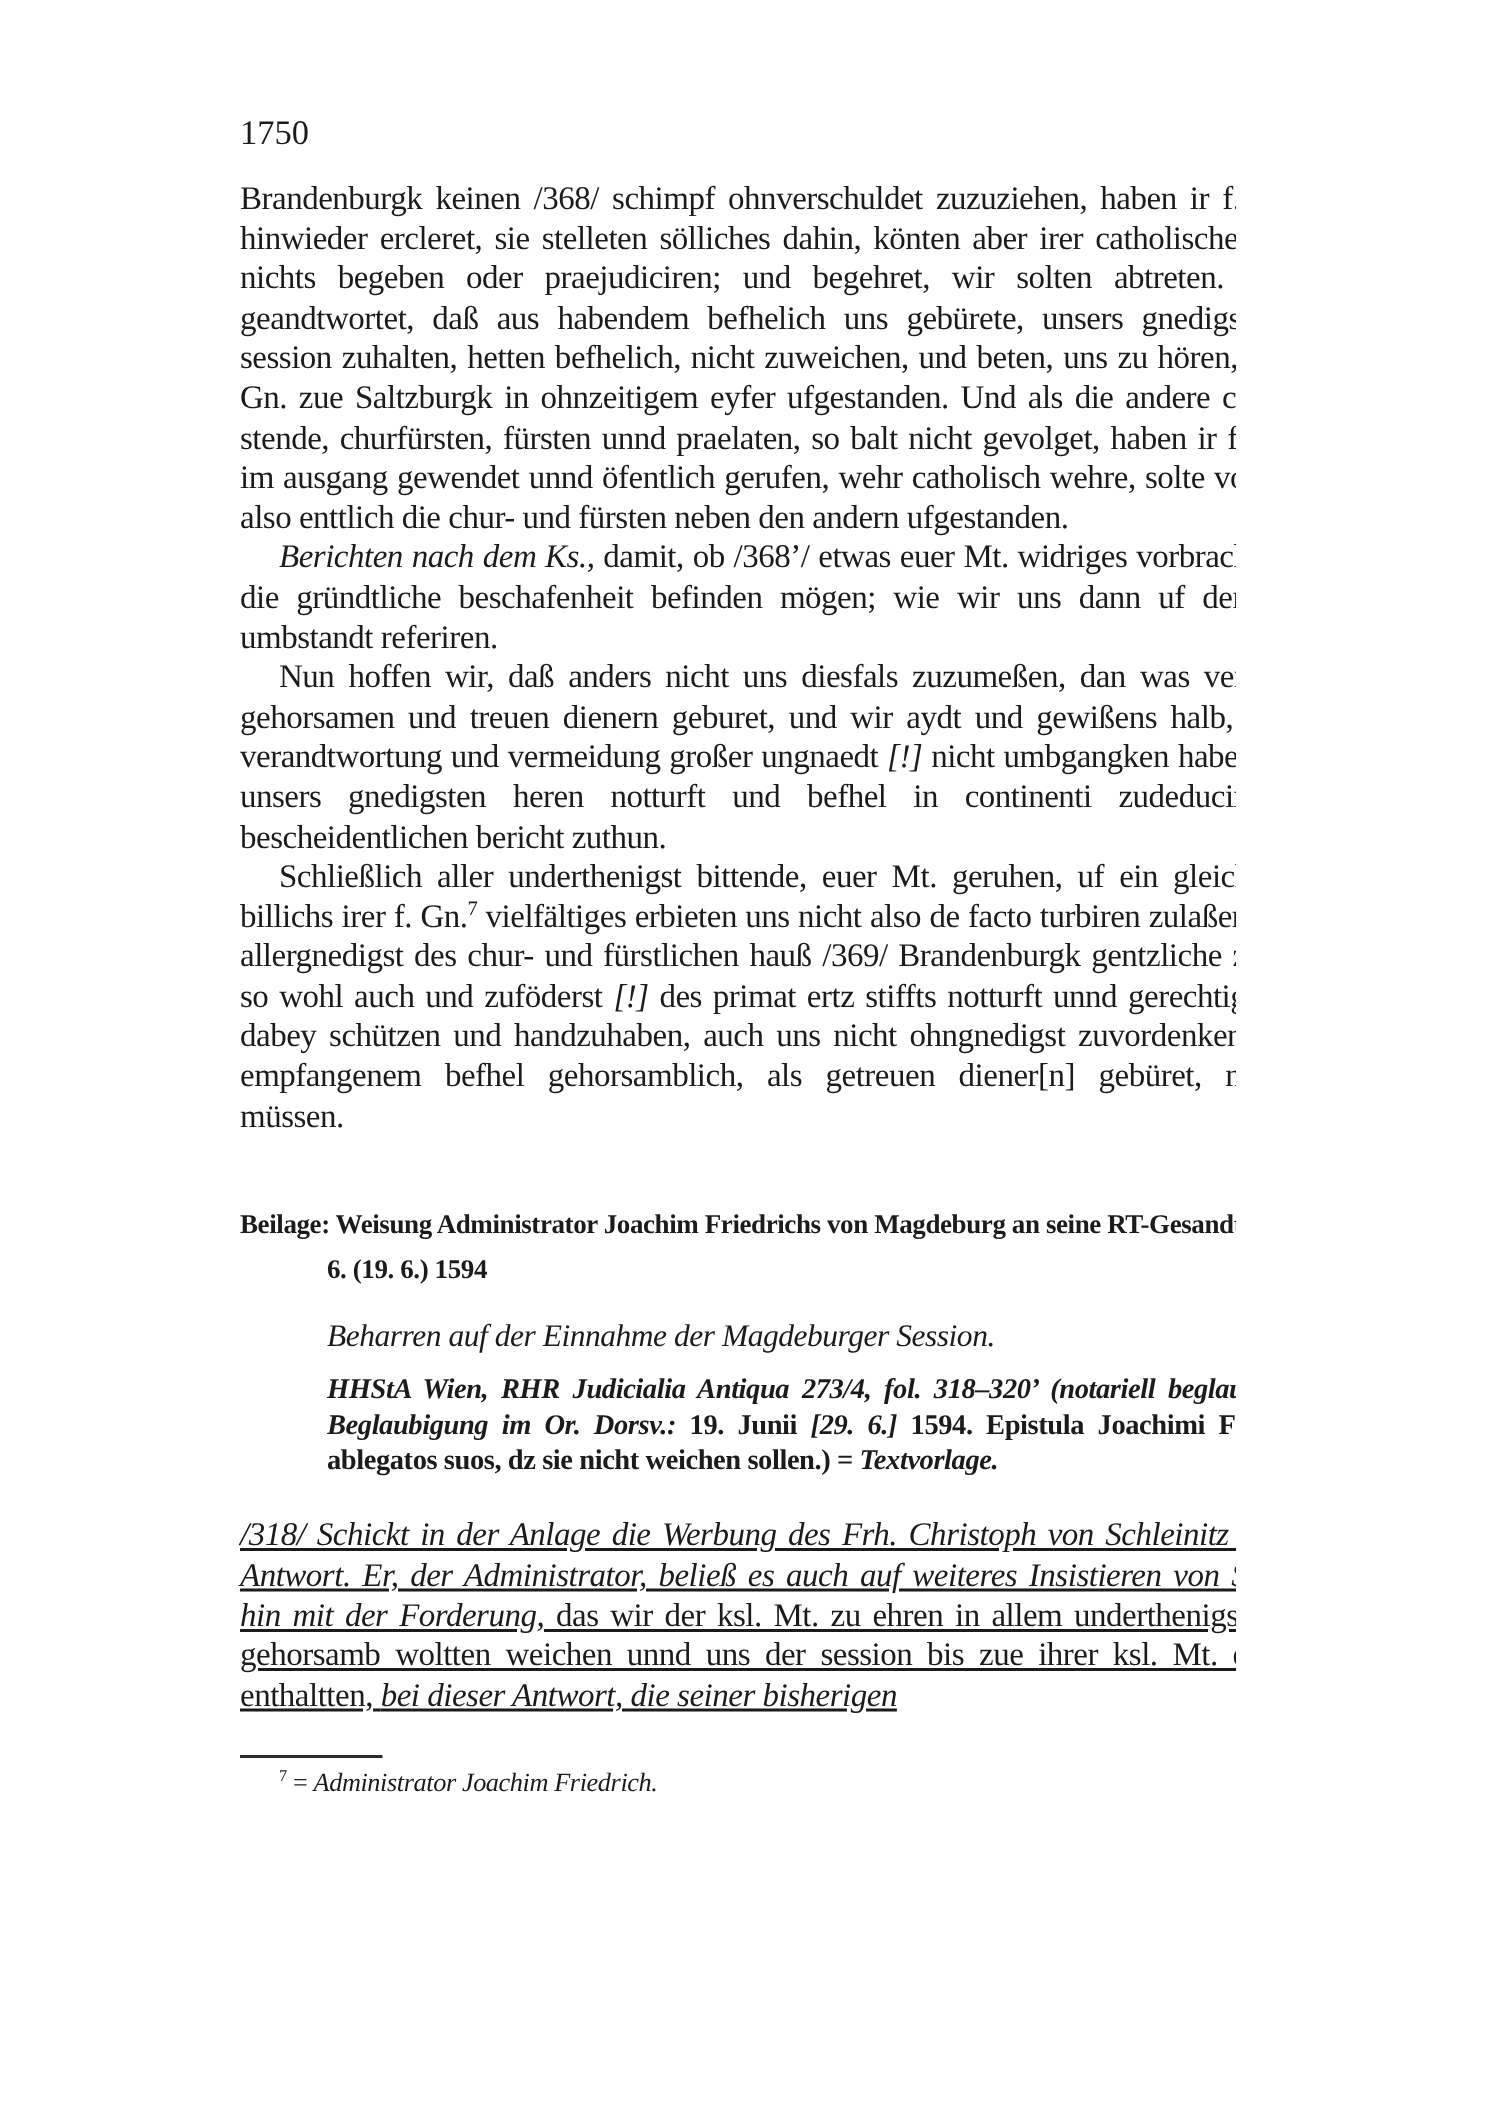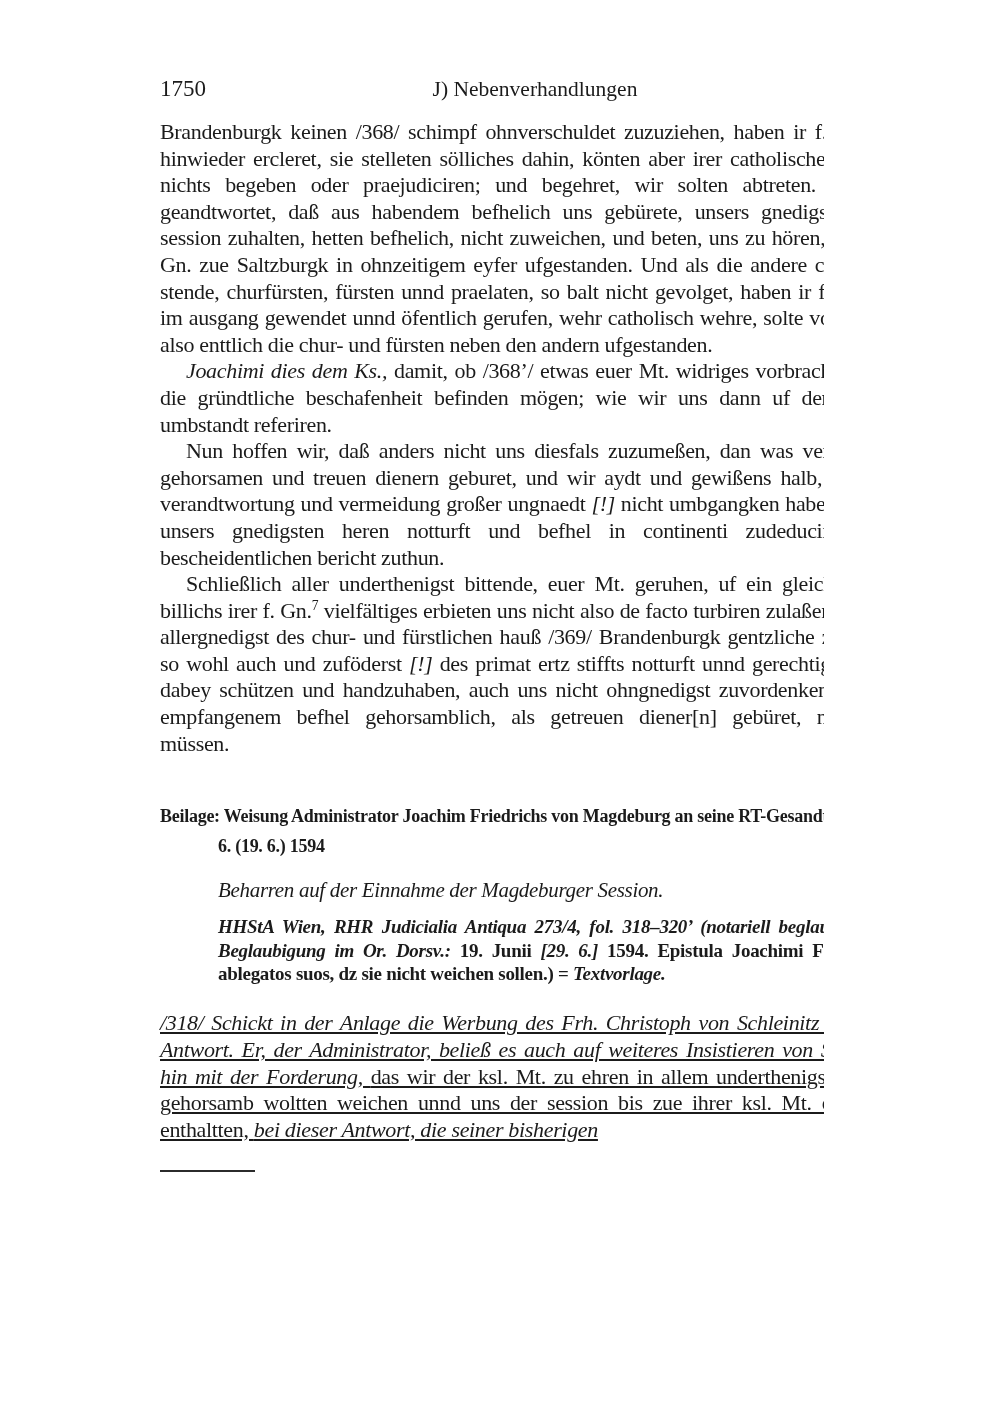--- a/index.html
+++ b/index.html
@@ -105,31 +105,31 @@
   }
 </style>
 </head>
 <body>
 
 <div class="page">
   <div class="content">
 
     <div class="page-header">
       <span class="page-number">1750</span>
-      <span class="running-head">J) Nebenverhandlungen</span>
     </div>
 
     <p class="para"><span>Brandenburgk keinen /368/ schimpf ohnverschuldet zuzuziehen, haben ir f. Gn. sich hinwieder ercleret, sie stelleten sölliches dahin, könten aber irer catholischen religion nichts begeben oder praejudiciren; und begehret, wir solten abtreten. Als aber geandtwortet, daß aus habendem befhelich uns gebürete, unsers gnedigsten herrn session zuhalten, hetten befhelich, nicht zuweichen, und beten, uns zu hören, seint ir f. Gn. zue Saltzburgk in ohnzeitigem eyfer ufgestanden. Und als die andere catholische stende, churfürsten, fürsten unnd praelaten, so balt nicht gevolget, haben ir f. Gn. sich im ausgang gewendet unnd öfentlich gerufen, wehr catholisch wehre, solte volgen; daß also enttlich die chur- und fürsten neben den andern ufgestanden.</span></p>
-    <p class="para indent"><span class="it">Joachimi dies dem Ks.,</span><span> damit, ob /368’/ etwas euer Mt. widriges vorbracht, daß sie die gründtliche beschafenheit befinden mögen; wie wir uns dann uf den gantzen umbstandt referiren.</span></p>
+    <p class="para indent"><span class="it">Berichten nach dem Ks.,</span><span> damit, ob /368’/ etwas euer Mt. widriges vorbracht, daß sie die gründtliche beschafenheit befinden mögen; wie wir uns dann uf den gantzen umbstandt referiren.</span></p>
     <p class="para indent"><span>Nun hoffen wir, daß anders nicht uns diesfals zuzumeßen, dan was verpflichten, gehorsamen und treuen dienern geburet, und wir aydt und gewißens halb, auch zue verandtwortung und vermeidung großer ungnaedt </span><span class="it">[!]</span><span> nicht umbgangken haben konnen, unsers gnedigsten heren notturft und befhel in continenti zudeduciren unnd bescheidentlichen bericht zuthun.</span></p>
     <p class="para indent"><span>Schließlich aller underthenigst bittende, euer Mt. geruhen, uf ein gleichmeßiges, billichs irer f. Gn.</span><sup>7</sup><span> vielfältiges erbieten uns nicht also de facto turbiren zulaßen, söndern allergnedigst des chur- und fürstlichen hauß /369/ Brandenburgk gentzliche zuvorsicht so wohl auch und zuföderst </span><span class="it">[!]</span><span> des primat ertz stiffts notturft unnd gerechtigkeit nach dabey schützen und handzuhaben, auch uns nicht ohngnedigst zuvordenken, daß wir empfangenem befhel gehorsamblich, als getreuen diener[n] gebüret, nachsetzen müssen.</span></p>
 
     <h2 class="beilage-heading"><span>Beilage: Weisung Administrator Joachim Friedrichs von Magdeburg an seine RT-Gesandten vom 29. 6. (19. 6.) 1594</span></h2>
     <p class="beilage-subtitle"><span class="it">Beharren auf der Einnahme der Magdeburger Session.</span></p>
     <p class="beilage-source"><span class="it">HHStA Wien, RHR Judicialia Antiqua 273/4, fol. 318–320’ (notariell beglaubigte Kop. Beglaubigung im Or. Dorsv.: </span><span>19. Junii </span><span class="it">[29. 6.] </span><span>1594. Epistula Joachimi Friderici ad ablegatos suos, dz sie nicht weichen sollen.) = </span><span class="it">Textvorlage.</span></p>
     <p class="para beilage-body"><span class="it">/318/ Schickt in der Anlage die Werbung des Frh. Christoph von Schleinitz und seine Antwort. Er, der Administrator, beließ es auch auf weiteres Insistieren von Schleinitz’ hin mit der Forderung, </span><span>das wir der ksl. Mt. zu ehren in allem underthenigsten /318’/ gehorsamb woltten weichen unnd uns der session bis zue ihrer ksl. Mt. erorterung enthaltten, </span><span class="it">bei dieser Antwort, die seiner bisherigen</span></p>
 
     <div class="footnote">
       <div class="fn-rule"></div>
+      <p class="fn-text"><sup>7</sup><span><span> = </span><span class="it">Administrator Joachim Friedrich.</span></span></p>
     </div>
 
   </div>
 </div>
 
 </body></html>

